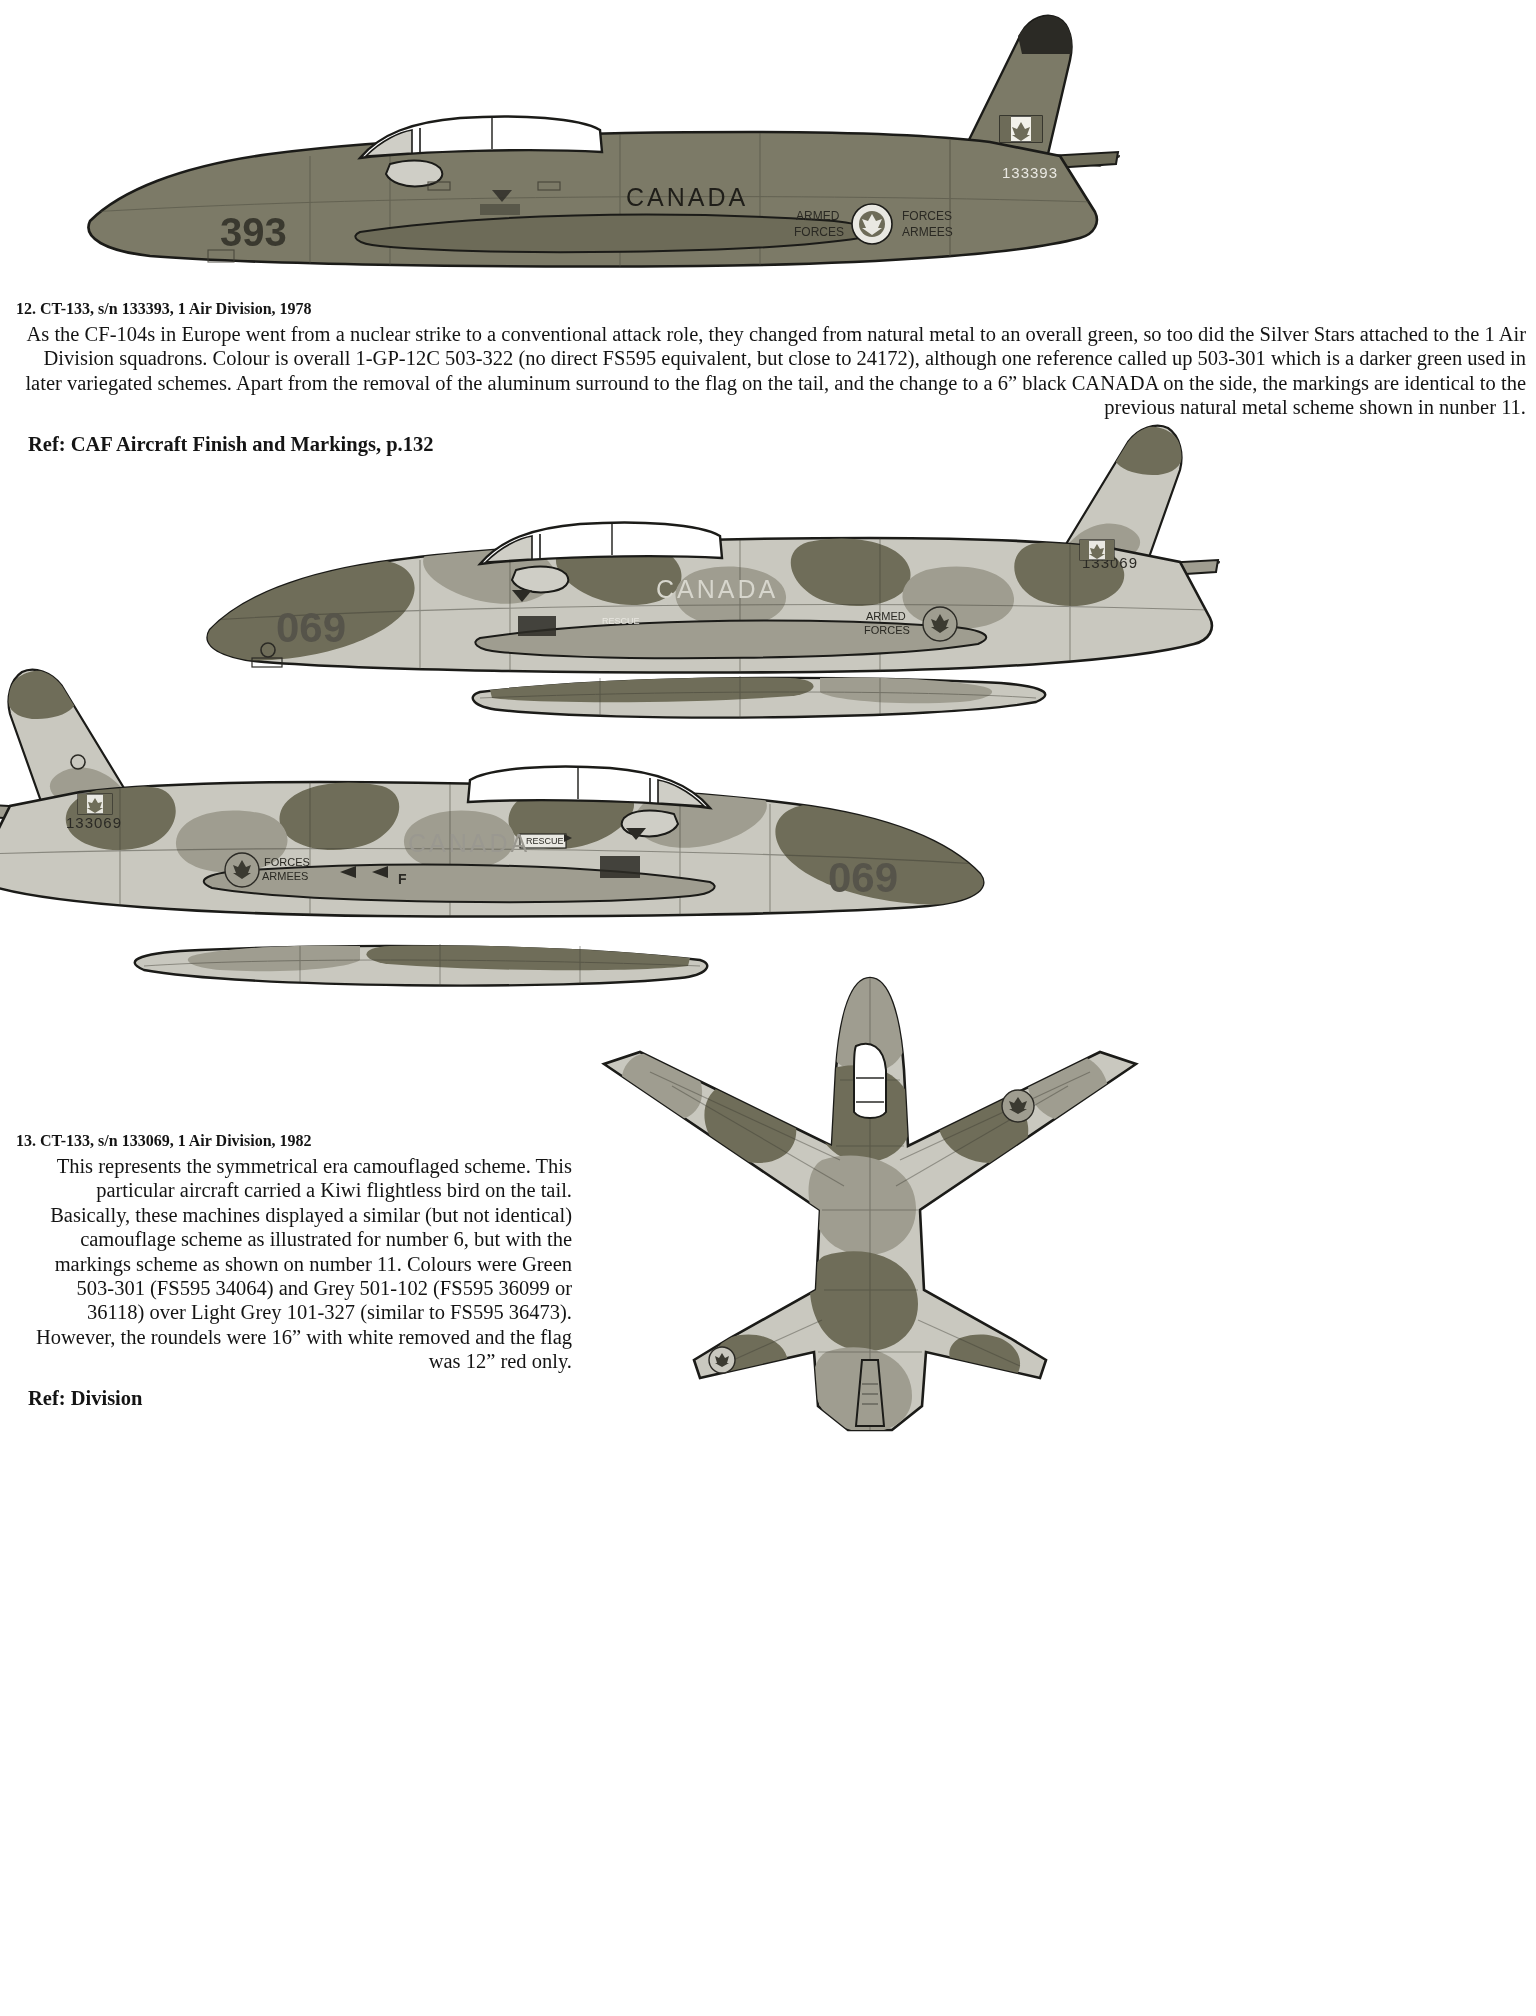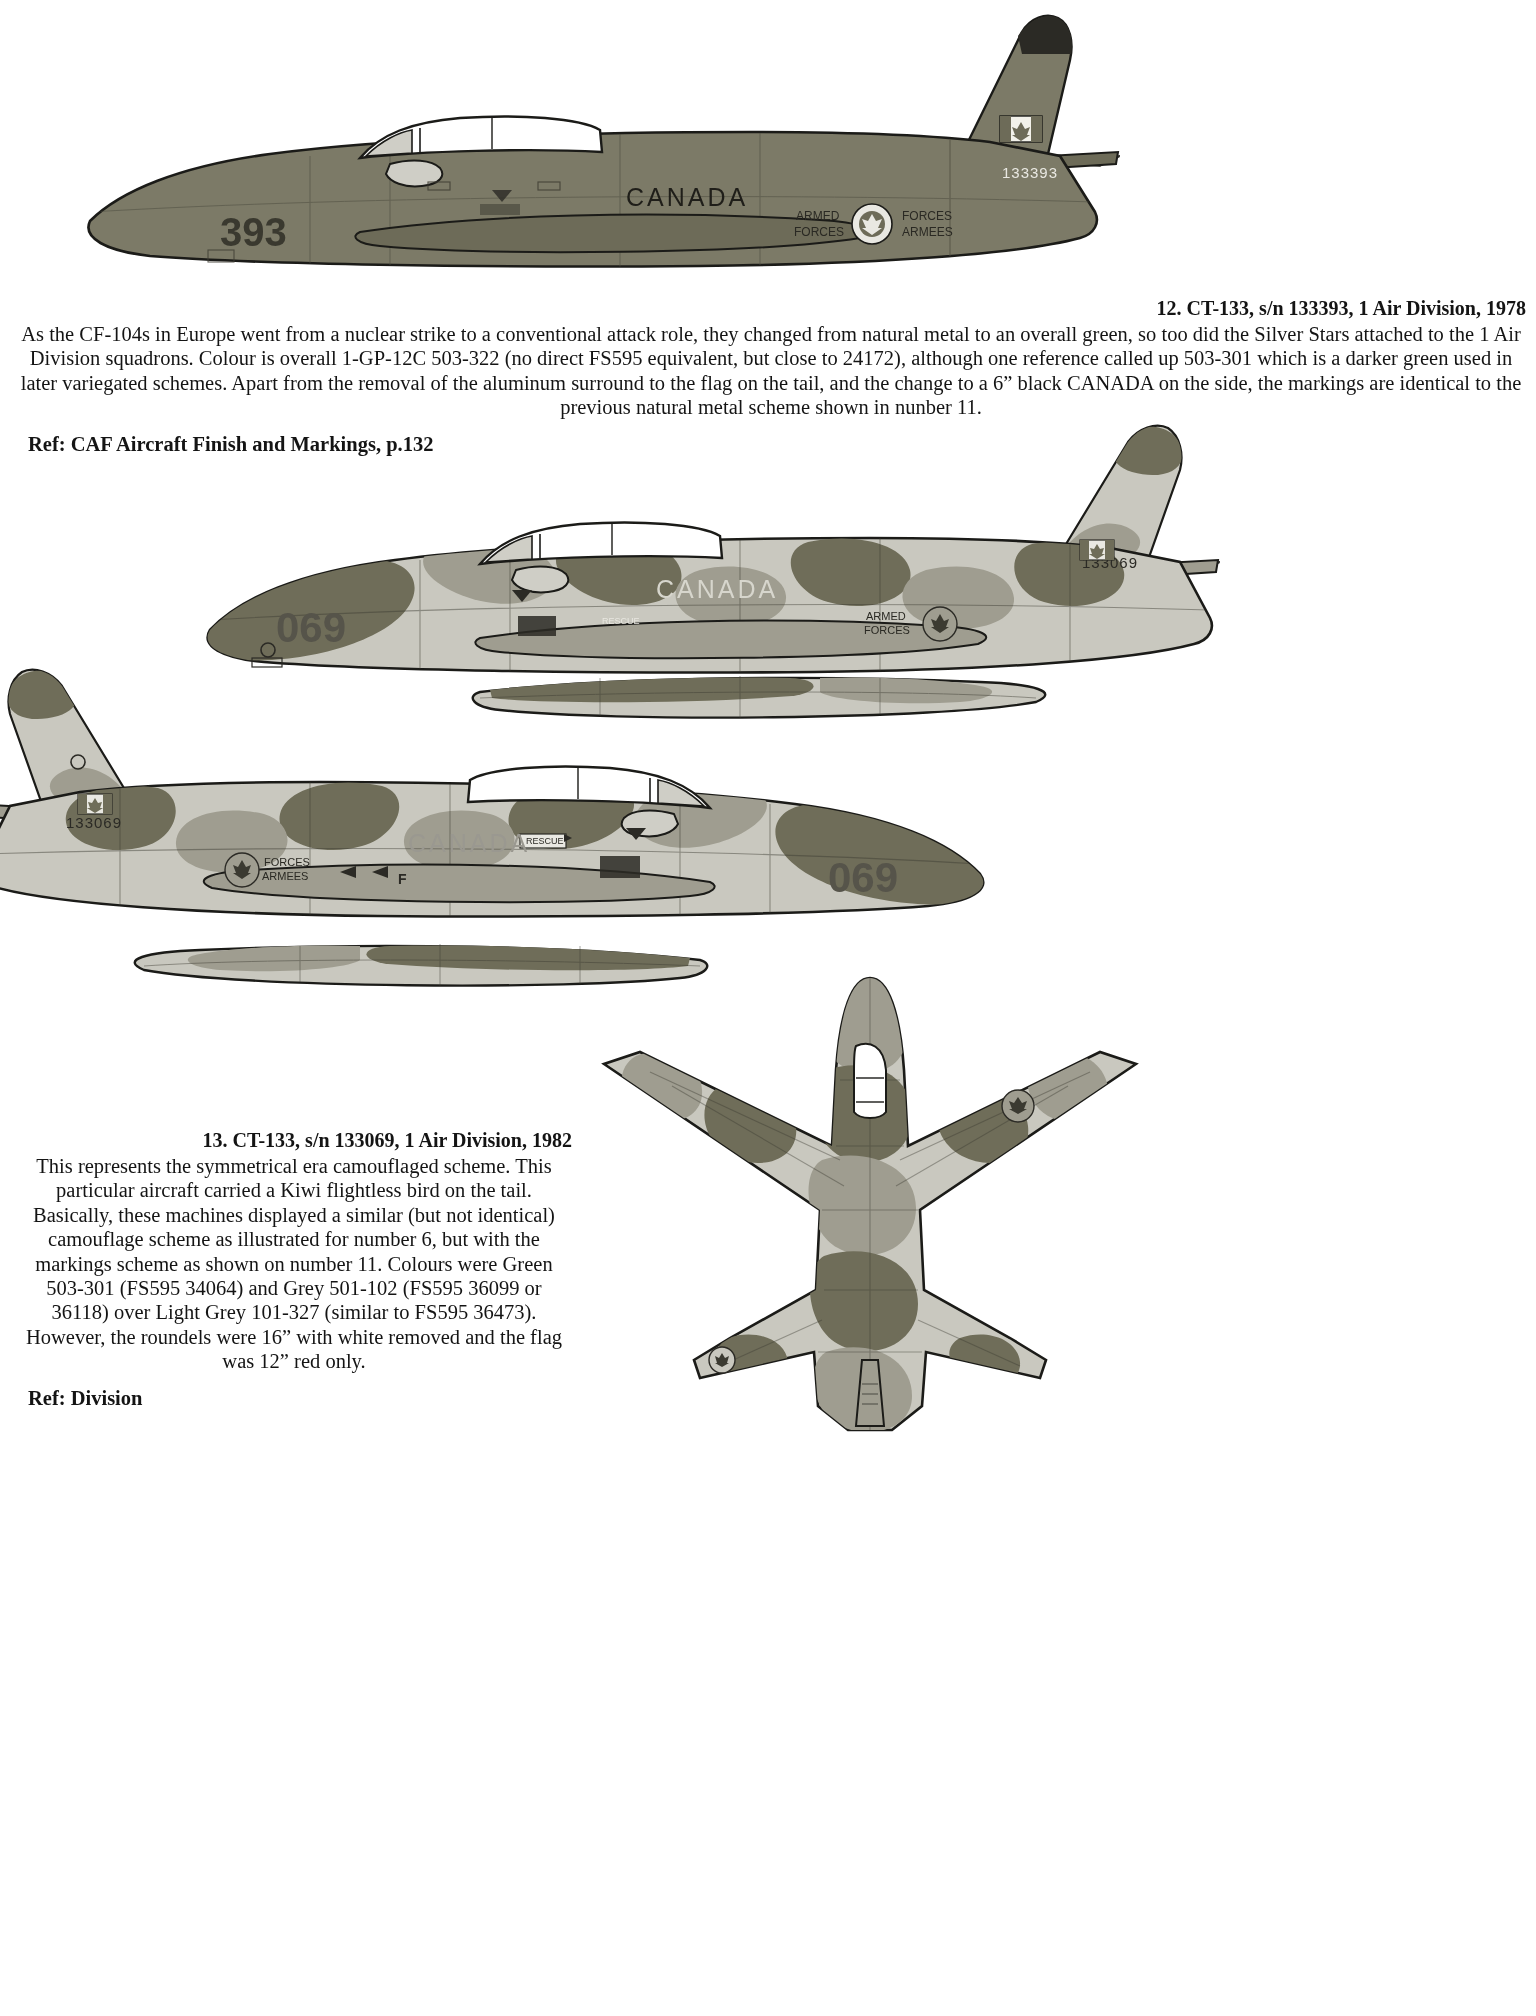--- a/index.html
+++ b/index.html
@@ -8,25 +8,25 @@
     font-family:"Liberation Serif", serif;
     color:#141414;
     position:relative;
     overflow:hidden;
   }
   .page { position:relative; width:1536px; height:2016px; }
 
   
   .caption { position:absolute; }
   .caption .title {
-    font-weight:bold; font-size:20px; line-height:25px; margin:0 0 1px 0;text-align:right;
+    font-weight:bold; font-size:16px; line-height:25px; margin:0 0 1px 0;
   }
   .caption .body {
     font-size:20.5px; line-height:24.4px; margin:0;
-    text-align:center;
+    text-align:right;
   }
   .caption .ref {
     font-weight:bold; font-size:20.5px; line-height:25px; margin:12px;
   }
 
   #cap12 { left:16px; top:296px; width:1510px; }
   #cap13 { left:16px; top:1128px; width:556px; }
 
   
   .art { position:absolute; }

